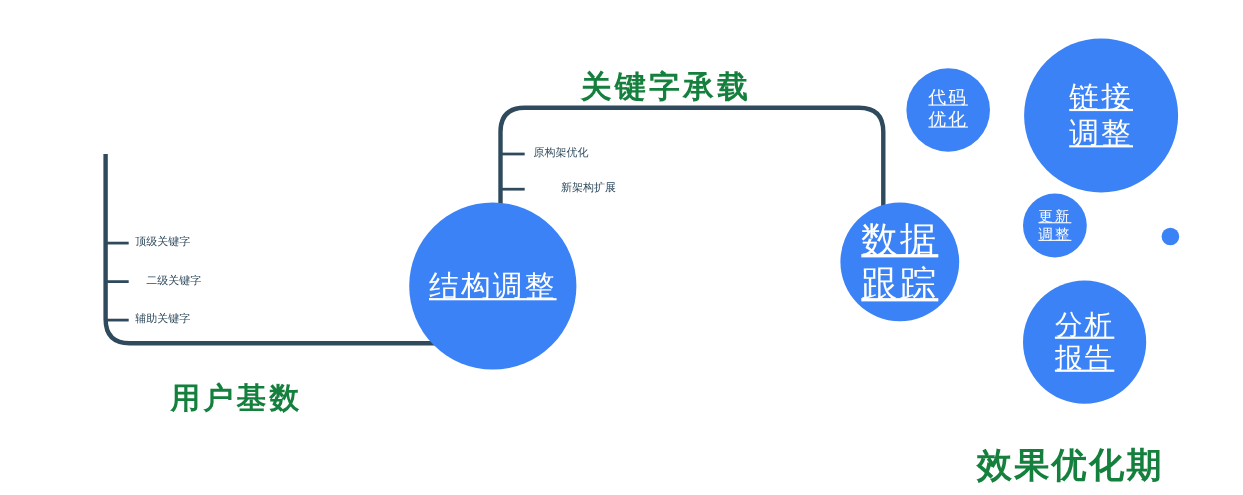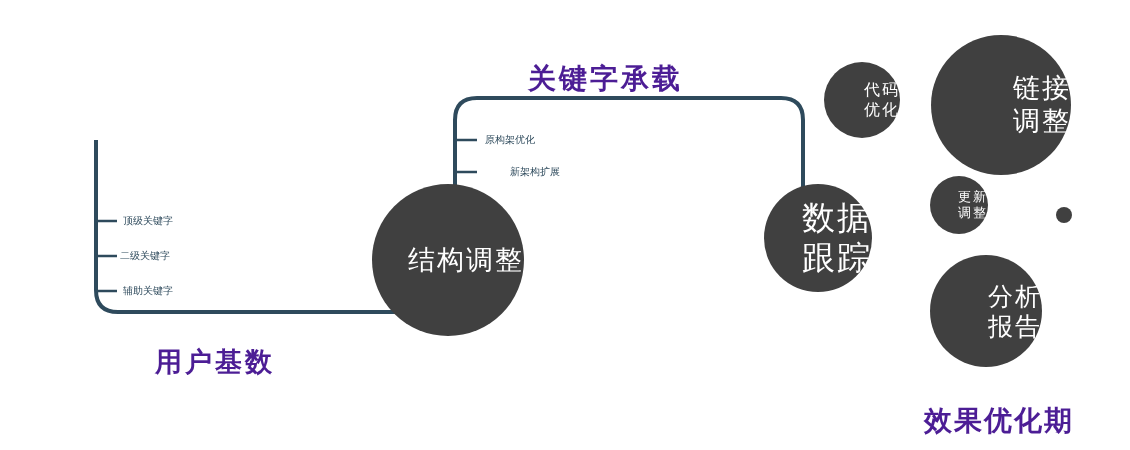--- a/index.html
+++ b/index.html
@@ -14,26 +14,27 @@
     overflow: hidden;
   }
 
   .connectors { position: absolute; left: 0; top: 0; }
   .flow { fill: none; stroke: #2e4a5c; stroke-width: 4; }
   .tick { stroke: #2e4a5c; stroke-width: 2.5; }
 
   .node {
     position: absolute;
     border-radius: 50%;
-    background: #404040;
+    background: #3b82f6;
     color: #ffffff;
     display: flex;
     align-items: center;
-    justify-content: flex-end;
+    justify-content: center;
     text-align: center;
+    text-decoration: underline;
   }
   .node .node-label {
     white-space: pre-line;
     line-height: 1.22;
     letter-spacing: 2px;
   }
 
   .node-traffic   { left: 21px;  top: 60px;  width: 150px; height: 150px; font-size: 27px; }
   .node-structure { left: 372px; top: 184px; width: 152px; height: 152px; font-size: 27px; }
   .node-tracking  { left: 764px; top: 184px; width: 108px; height: 108px; font-size: 33px; }
@@ -46,27 +47,27 @@
   .branch-label {
     position: absolute;
     color: #2e4a5c;
     font-size: 10px;
     line-height: 14px;
     white-space: nowrap;
   }
 
   .edge-label {
     position: absolute;
-    color: #4c1d95;
+    color: #15803d;
     font-weight: bold;
     white-space: nowrap;
   }
   .edge-keyword { left: 528px; top: 60px;  font-size: 28px; letter-spacing: 3px; }
   .edge-user    { left: 155px; top: 344px; font-size: 27px; letter-spacing: 3px; }
-  .footer-label { left: 888px; top: 402px; font-size: 28px; letter-spacing: 2px; margin-left: 36px; }
+  .footer-label { left: 888px; top: 402px; font-size: 32px; letter-spacing: 2px; }
 </style>
 </head>
 <body>
 
 <div class="canvas">
 
   <svg class="connectors" width="1130" height="450" viewBox="0 0 1130 450" aria-hidden="true">
     <path class="flow" d="M 96 140 L 96 290 Q 96 312 118 312 L 448 312"></path>
     <path class="flow" d="M 455 272 L 455 120 Q 455 98 477 98 L 781 98 Q 803 98 803 120 L 803 238"></path>
 
@@ -104,21 +105,21 @@
   </div>
 
   <div class="node node-dot"></div>
 
   <div class="node node-report">
     <span class="node-label">分析
 报告</span>
   </div>
 
   <div class="branch-label" style="left:123px; top:214px;">顶级关键字</div>
-  <div class="branch-label" style="left:120px; top:249px;">二级关键字</div>
+  <div class="branch-label" style="left:133px; top:249px;">二级关键字</div>
   <div class="branch-label" style="left:123px; top:284px;">辅助关键字</div>
 
   <div class="branch-label" style="left:485px; top:133px;">原构架优化</div>
   <div class="branch-label" style="left:485px; top:165px;margin-left:25px;">新架构扩展</div>
 
   <div class="edge-label edge-keyword">关键字承载</div>
   <div class="edge-label edge-user">用户基数</div>
   <div class="edge-label footer-label">效果优化期</div>
 
 </div>

